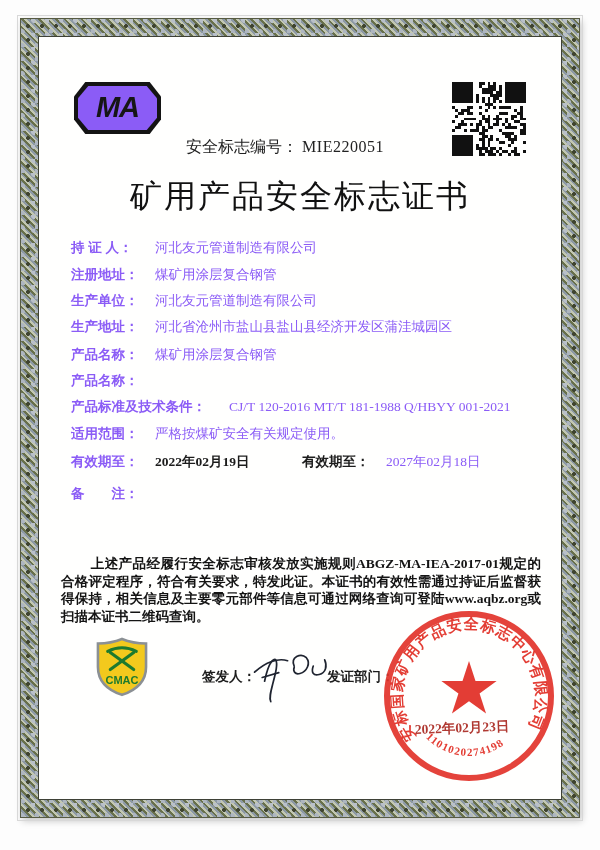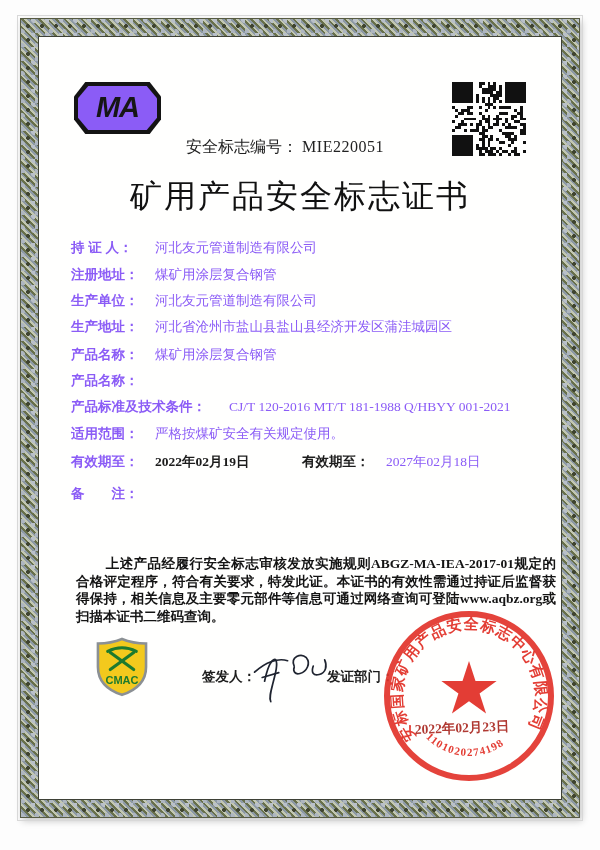--- a/index.html
+++ b/index.html
@@ -44,21 +44,21 @@
     font-family:"Liberation Serif","DejaVu Serif",serif;font-weight:400;
     font-size:32px;letter-spacing:2px;color:#111;}
 
   .row{position:absolute;left:32px;right:14px;display:flex;font-size:13.5px;line-height:17px;}
   .row .lbl{flex:none;width:84px;font-weight:700;color:#8b5cf6;}
   .row.wide .lbl{width:158px;}
   .row .val{font-family:"Liberation Serif","DejaVu Serif",serif;font-weight:400;color:#8b5cf6;}
   .row .lbl2{flex:none;width:84px;font-weight:700;margin-left:12px;}
   .row .val1{flex:none;width:135px;font-family:"Liberation Serif","DejaVu Serif",serif;font-weight:700;}
 
-  .statement{position:absolute;left:37px;top:518px;width:480px;
+  .statement{position:absolute;left:22px;top:518px;width:480px;
     font-family:"Liberation Serif","DejaVu Serif",serif;font-weight:700;
     font-size:13.5px;line-height:17.6px;text-align:justify;text-indent:2.2em;color:#141414;margin:0;}
 
   .cmac{position:absolute;left:57px;top:600px;width:52px;height:58px;text-decoration:underline;}
   .signerlbl,.deptlbl{position:absolute;top:631px;font-weight:700;font-size:13.5px;}
   .signerlbl{left:163px;}
   .deptlbl{left:288px;}
   .signature{position:absolute;left:210px;top:606px;width:92px;height:62px;}
 
   .seal{position:absolute;left:340px;top:569px;width:180px;height:180px;}

